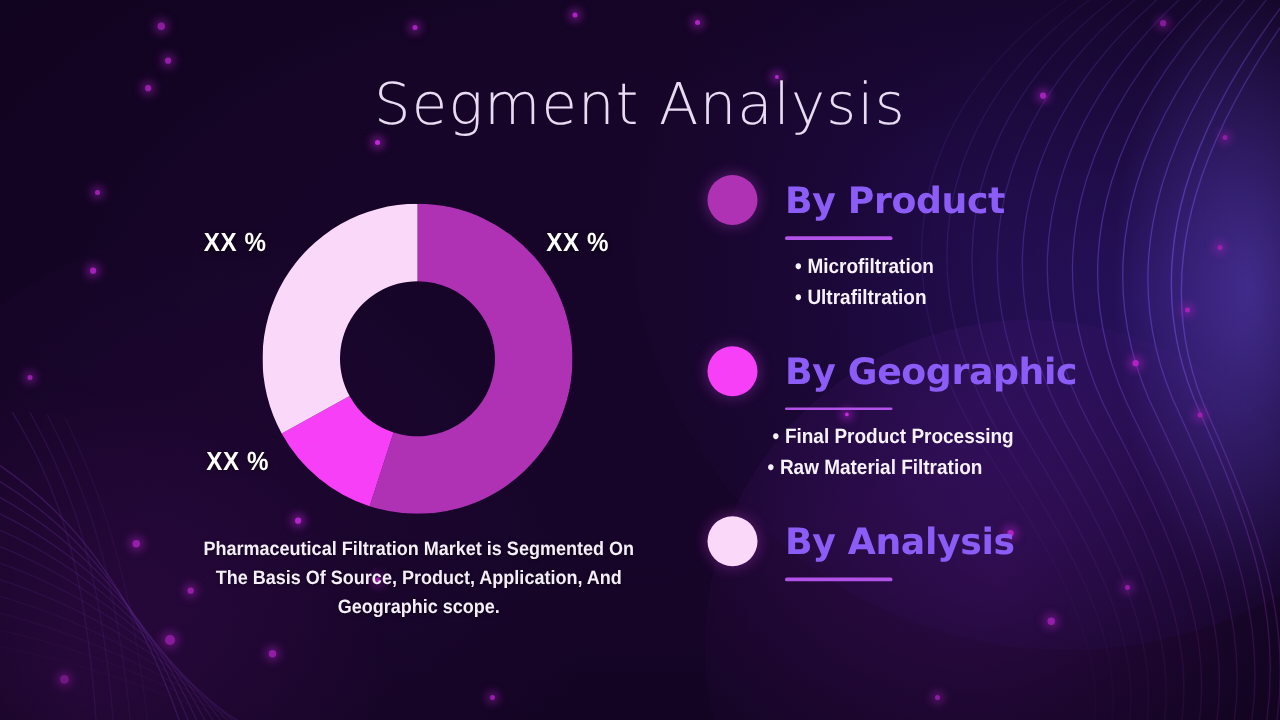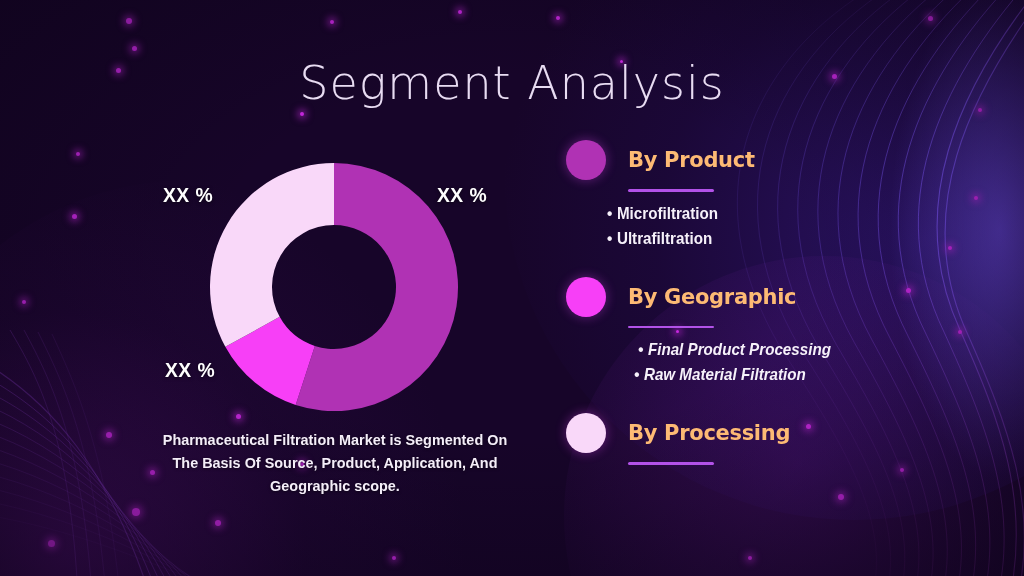--- a/index.html
+++ b/index.html
@@ -73,28 +73,28 @@
   
   #panel{ position:absolute; left:566px; top:140px; width:420px; z-index:3; }
   .group{ position:relative; margin-bottom:15px; }
   .group-head{ display:flex; align-items:center; }
   .dot{
     width:40px; height:40px; border-radius:50%;
     flex:0 0 40px; margin-right:22px;
     box-shadow:0 0 10px 2px rgba(200,60,220,.30);
   }
   .group-title{
-    color:#fdba74; font-weight:bold; font-size:21px;
+    color:#8b5cf6; font-weight:bold; font-size:29px;
     font-family:"DejaVu Sans", sans-serif;
     letter-spacing:-.3px;
   }
   .rule{ height:2.5px; width:86px; background:#b252e8; margin:9px 0 0 62px; border-radius:2px; }
   .bullets{ margin:9px 0 0 62px; }
-  .bullets.indent-1{ margin-left:41px; }
-  .bullets.indent-2{ margin-left:68px;font-style:italic; }
+  .bullets.indent-1{ margin-left:70px; }
+  .bullets.indent-2{ margin-left:48px; }
   .bullet{
     color:#f6f1fa; font-size:16.5px; font-weight:bold; line-height:1.52;
     transform:scaleX(.92); transform-origin:left center;
     white-space:nowrap;
   }
   .bullet .b-mark{ margin-right:5px; }
 </style>
 </head>
 <body>
 
@@ -240,18 +240,18 @@
       </div>
       <div class="bullet">
         <span class="b-mark">•</span><span>Raw Material Filtration</span>
       </div>
     </div>
   </div>
 
   <div class="group" style="margin-top:26px;">
     <div class="group-head">
       <div class="dot" style="background:#f9d8f9;"></div>
-      <div class="group-title">By Processing</div>
+      <div class="group-title">By Analysis</div>
     </div>
     <div class="rule"></div>
   </div>
 
 </div>
 
 </body></html>

